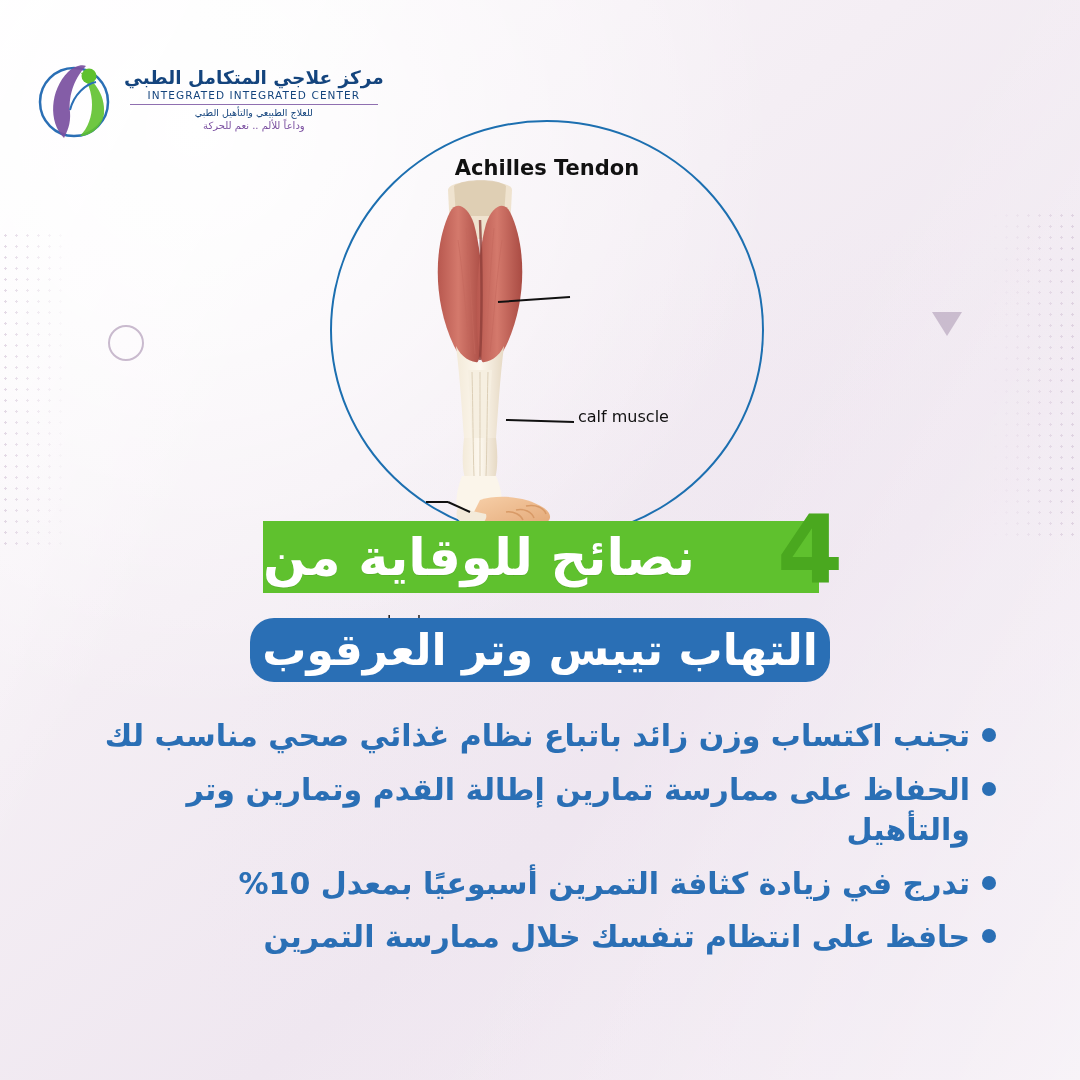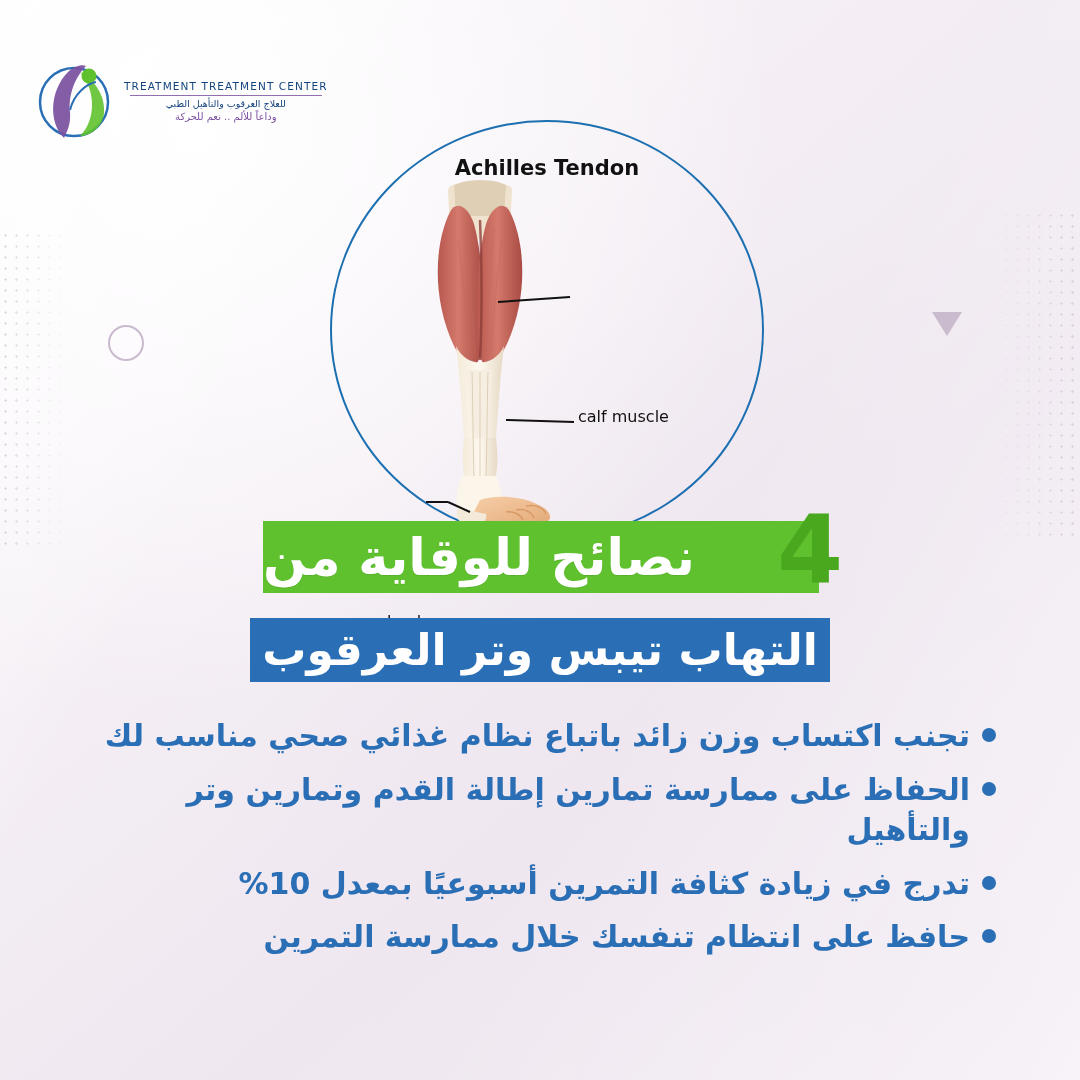--- a/index.html
+++ b/index.html
@@ -97,21 +97,21 @@
     line-height:1;letter-spacing:0px;
     text-shadow:0 1px 0 rgba(0,0,0,.07);
   }
   .head1 .num{
     position:absolute;right:-24px;top:-18px;
     font-size:95px;font-weight:bold;color:#4aa81f;line-height:1;
   }
   .head2{
     position:absolute;left:250px;top:618px;width:580px;height:64px;
     background:#2a6fb5;
-    display:flex;align-items:center;justify-content:center;
+    display:flex;align-items:center;justify-content:center;border-radius:24px;
   }
   .head2 .txt{
     direction:rtl;font-size:44px;font-weight:bold;color:#ffffff;line-height:1;
   }
 
   
   .tips{
     position:absolute;right:84px;top:716px;width:912px;
     direction:rtl;text-align:right;
   }
@@ -146,23 +146,24 @@
     <div class="logo-mark">
       <svg width="86" height="100" viewBox="0 0 86 100" xmlns="http://www.w3.org/2000/svg">
         <circle cx="40" cy="52" r="34" fill="none" stroke="#2a6fb5" stroke-width="2.5"></circle>
         <path d="M30 88 C14 72, 16 40, 34 22 C40 16, 48 14, 52 16 C42 26, 34 44, 36 62 C37 74, 33 82, 30 88 Z" fill="#7a4fa0" opacity="0.92"></path>
         <path d="M46 86 C62 70, 62 40, 46 22 C58 28, 72 44, 70 64 C68 78, 56 86, 46 86 Z" fill="#5fc12e" opacity="0.9"></path>
         <circle cx="55" cy="26" r="7.5" fill="#5fc12e"></circle>
         <path d="M36 60 C40 44, 52 34, 62 32" fill="none" stroke="#2a6fb5" stroke-width="2"></path>
       </svg>
     </div>
     <div class="logo-text">
-      <div class="logo-en">TREATMENT TREATMENT CENTER</div>
+      <div class="logo-ar">مركز علاجي المتكامل الطبي</div>
+      <div class="logo-en">INTEGRATED INTEGRATED CENTER</div>
       <div class="logo-rule"></div>
-      <div class="logo-sub">للعلاج العرقوب والتأهيل الطبي</div>
+      <div class="logo-sub">للعلاج الطبيعي والتأهيل الطبي</div>
       <div class="logo-slogan">وداعاً للألم .. نعم للحركة</div>
     </div>
   </div>
 
   <div class="anat-wrap">
     <div class="anat-circle"></div>
     <div class="anat-title">Achilles Tendon</div>
 
     <svg class="anat-svg" width="440" height="420" viewBox="0 0 440 420" xmlns="http://www.w3.org/2000/svg">
       <defs>

